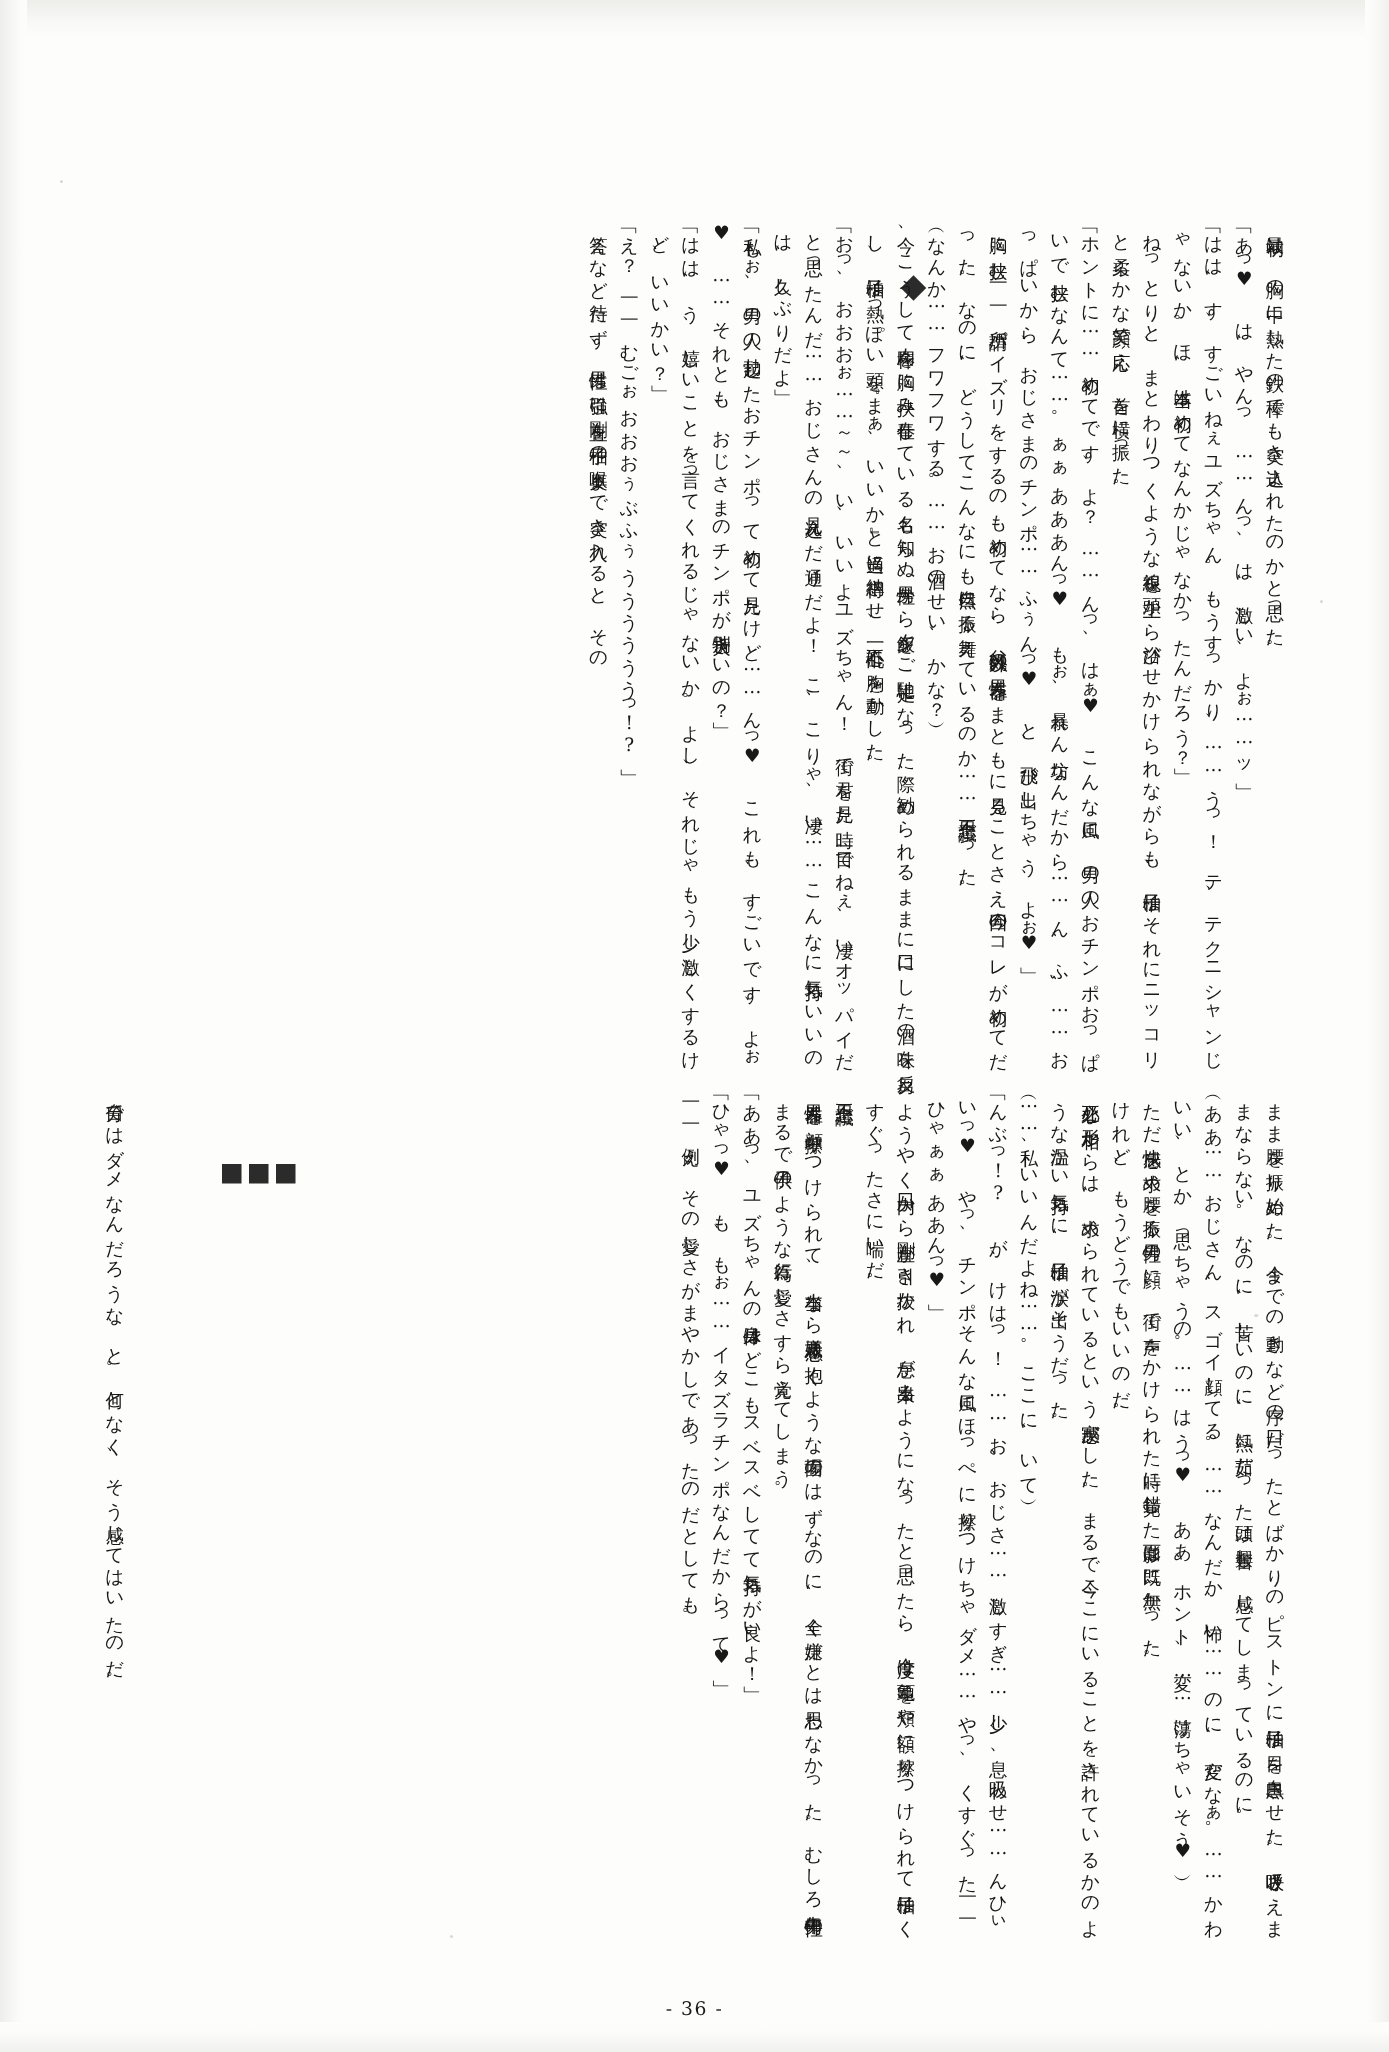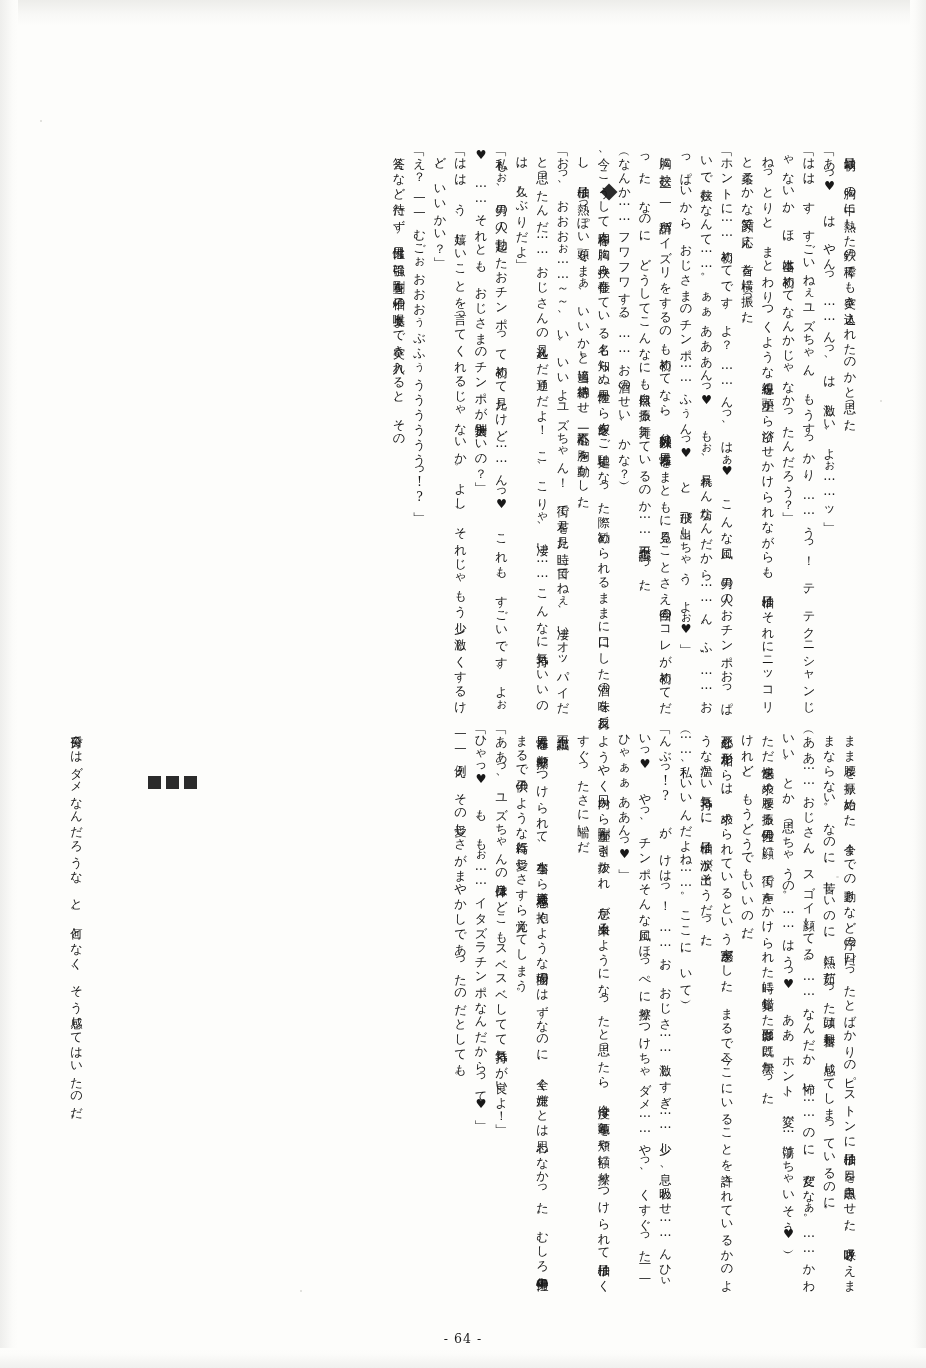--- a/index.html
+++ b/index.html
@@ -179,15 +179,15 @@
 「んぶっ!?　が、けはっ！　……お、おじさ……激しすぎ……少し、息、吸わせ……んひぃいっ♥　やっ、チンポそんな風にほっぺに擦りつけちゃダメ……やっ、くすぐった——ひゃぁぁああんっ♥」
 ようやく口内から剛直が引き抜かれ、息が出来るようになったと思ったら、今度は亀頭を頬や額に擦りつけられて柚子はくすぐったさに喘いだ。
 不思議だ。
 男性器を顔中擦りつけられて、本当なら嫌悪感を抱くような場面のはずなのに、全く嫌だとは思わなかった。むしろ中年男性のまるで子供のような行為に愛しさすら覚えてしまう。
 「ああっ、ユズちゃんの身体はどこもスベスベしてて気持ちが良いよ！」
 「ひゃっ♥　も、もぉ……イタズラチンポなんだからって♥」
 ——例え、その愛しさがまやかしであったのだとしても。</div>
 
   <div class="vtext" id="block-lower-left">自分ではダメなんだろうな、と。何となく、そう感じてはいたのだ。</div>
 
-  <div id="page-number">- 64 -</div>
+  <div id="page-number">- 36 -</div>
 
 </div>
 
 </body></html>

